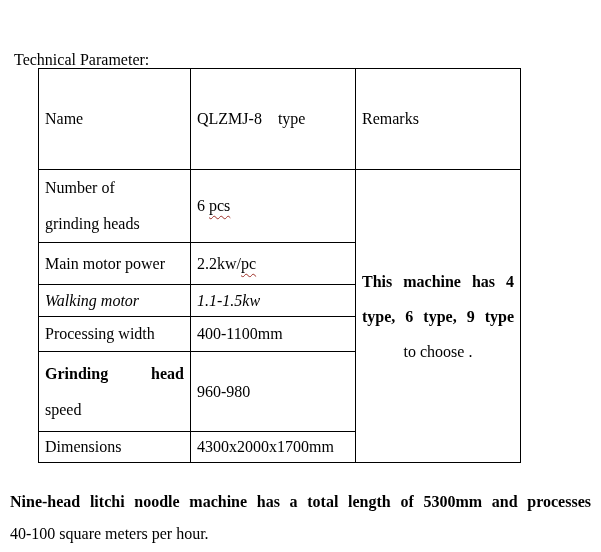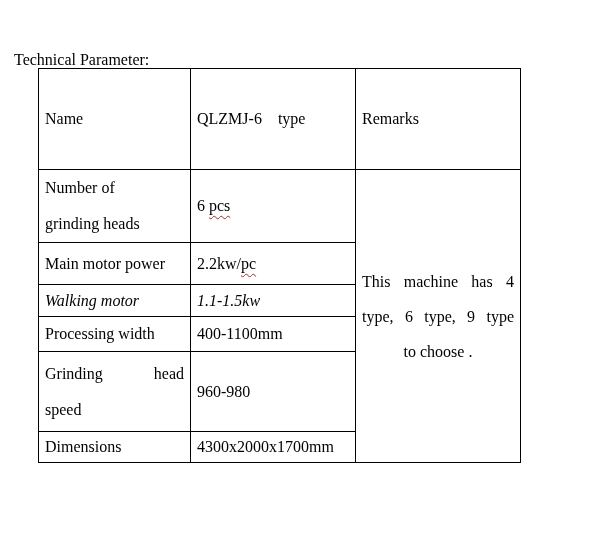--- a/index.html
+++ b/index.html
@@ -34,21 +34,21 @@
   .h1 { height: 101px; }
   .h2 { height: 71px; }
   .h3 { height: 42px; }
   .h4 { height: 32px; font-style: italic; }
   .h5 { height: 35px; }
   .h6 { height: 80px; margin-top: 12px; }
   .h7 { height: 31px; }
   .line { line-height: 36px; }
   .rline { line-height: 35px; text-align: center; }
   .pre { white-space: pre-wrap; }
-  .jl { text-align: justify; text-align-last: justify; }
+  .jl { text-align: justify; text-align-last: justify; font-weight: bold; }
   .sp {
     text-decoration-line: underline;
     text-decoration-style: wavy;
     text-decoration-color: #9e3028;
     text-decoration-thickness: 1px;
     text-underline-offset: 4px;
   }
   .footer {
     position: absolute;
     left: 10px; top: 486px;
@@ -64,21 +64,21 @@
 <table class="params">
   <colgroup>
     <col style="width:152px">
     <col style="width:165px">
     <col style="width:165px">
   </colgroup>
 
   <tbody>
       <tr class="h1">
     <td>Name</td>
-    <td class="pre">QLZMJ-6    type</td>
+    <td class="pre">QLZMJ-8    type</td>
     <td>Remarks</td>
   </tr>
 
   <tr class="h2">
     <td>
       <div class="line">Number of</div>
       <div class="line">grinding heads</div>
     </td>
     <td class="pre"><span>6 </span><span class="sp">pcs</span></td>
     <td rowspan="6">
@@ -112,13 +112,15 @@
   </tr>
 
   <tr class="h7">
     <td>Dimensions</td>
     <td class="pre"><span>4300x2000x1700mm</span><span class="sp"></span></td>
   </tr>
 </tbody>
   </table>
 
 <div class="footer">
+  <div class="fline jl">Nine-head litchi noodle machine has a total length of 5300mm and processes</div>
+  <div class="fline">40-100 square meters per hour.</div>
 </div>
 
 </body></html>

